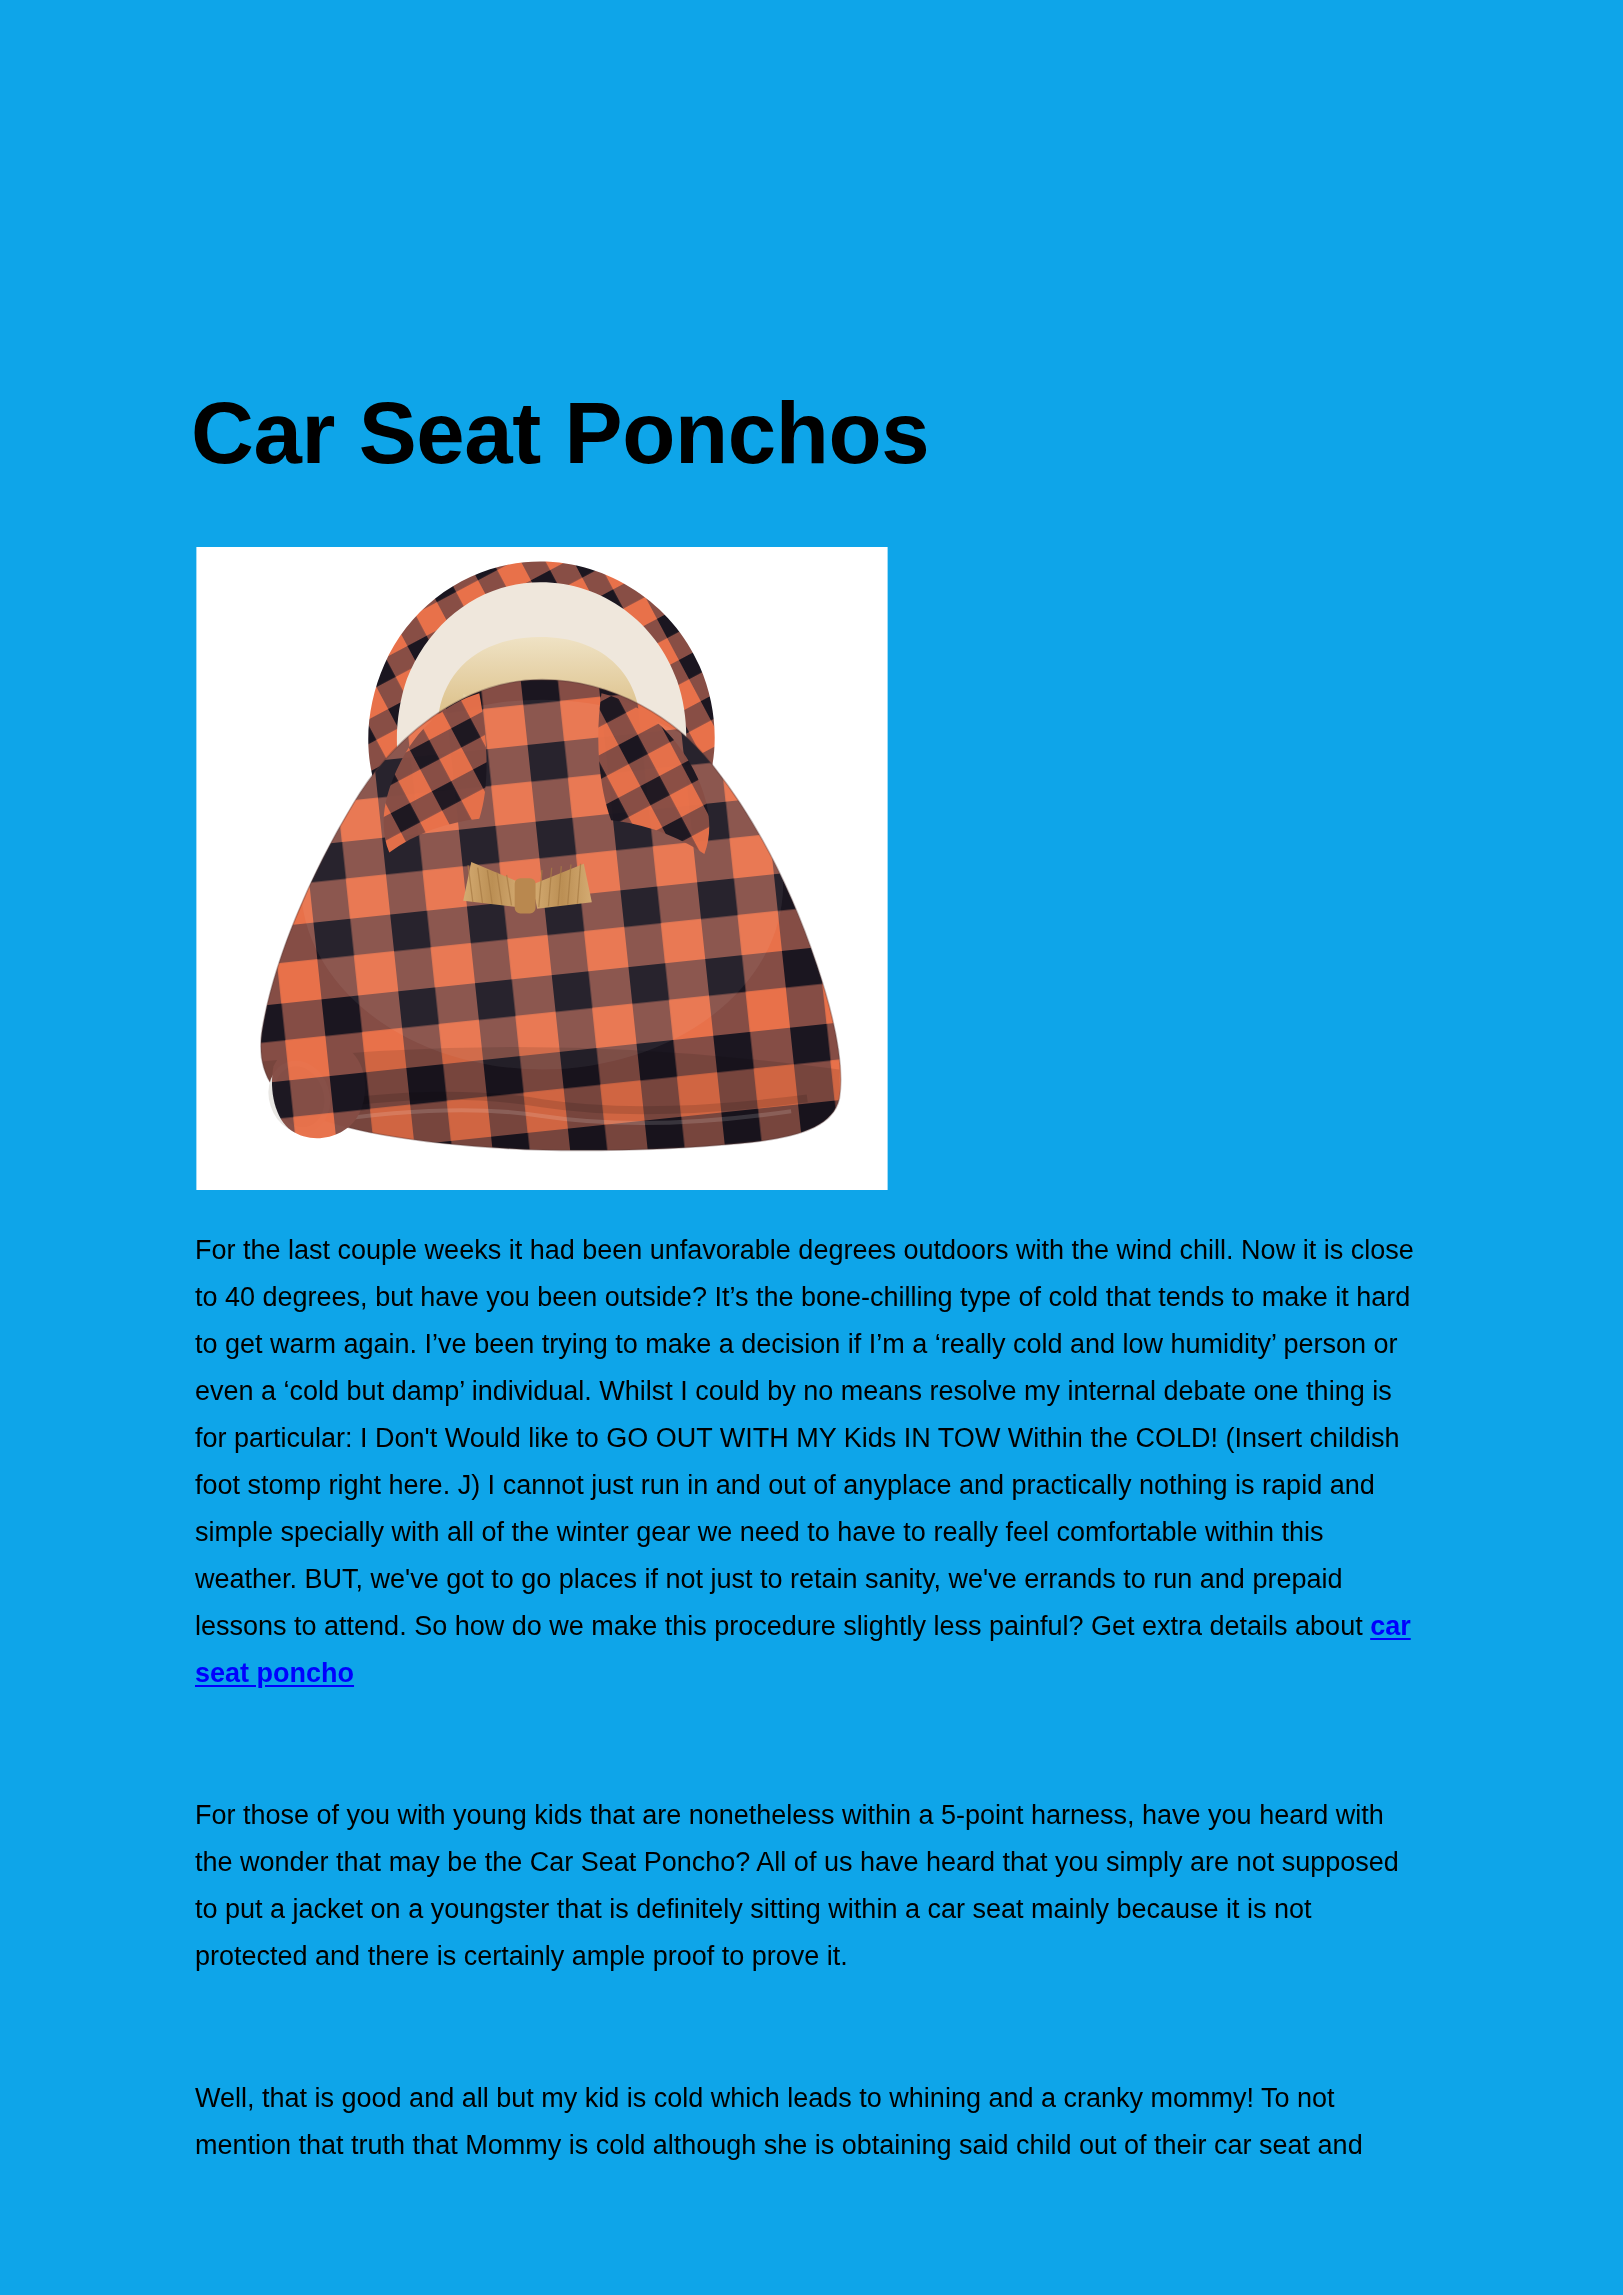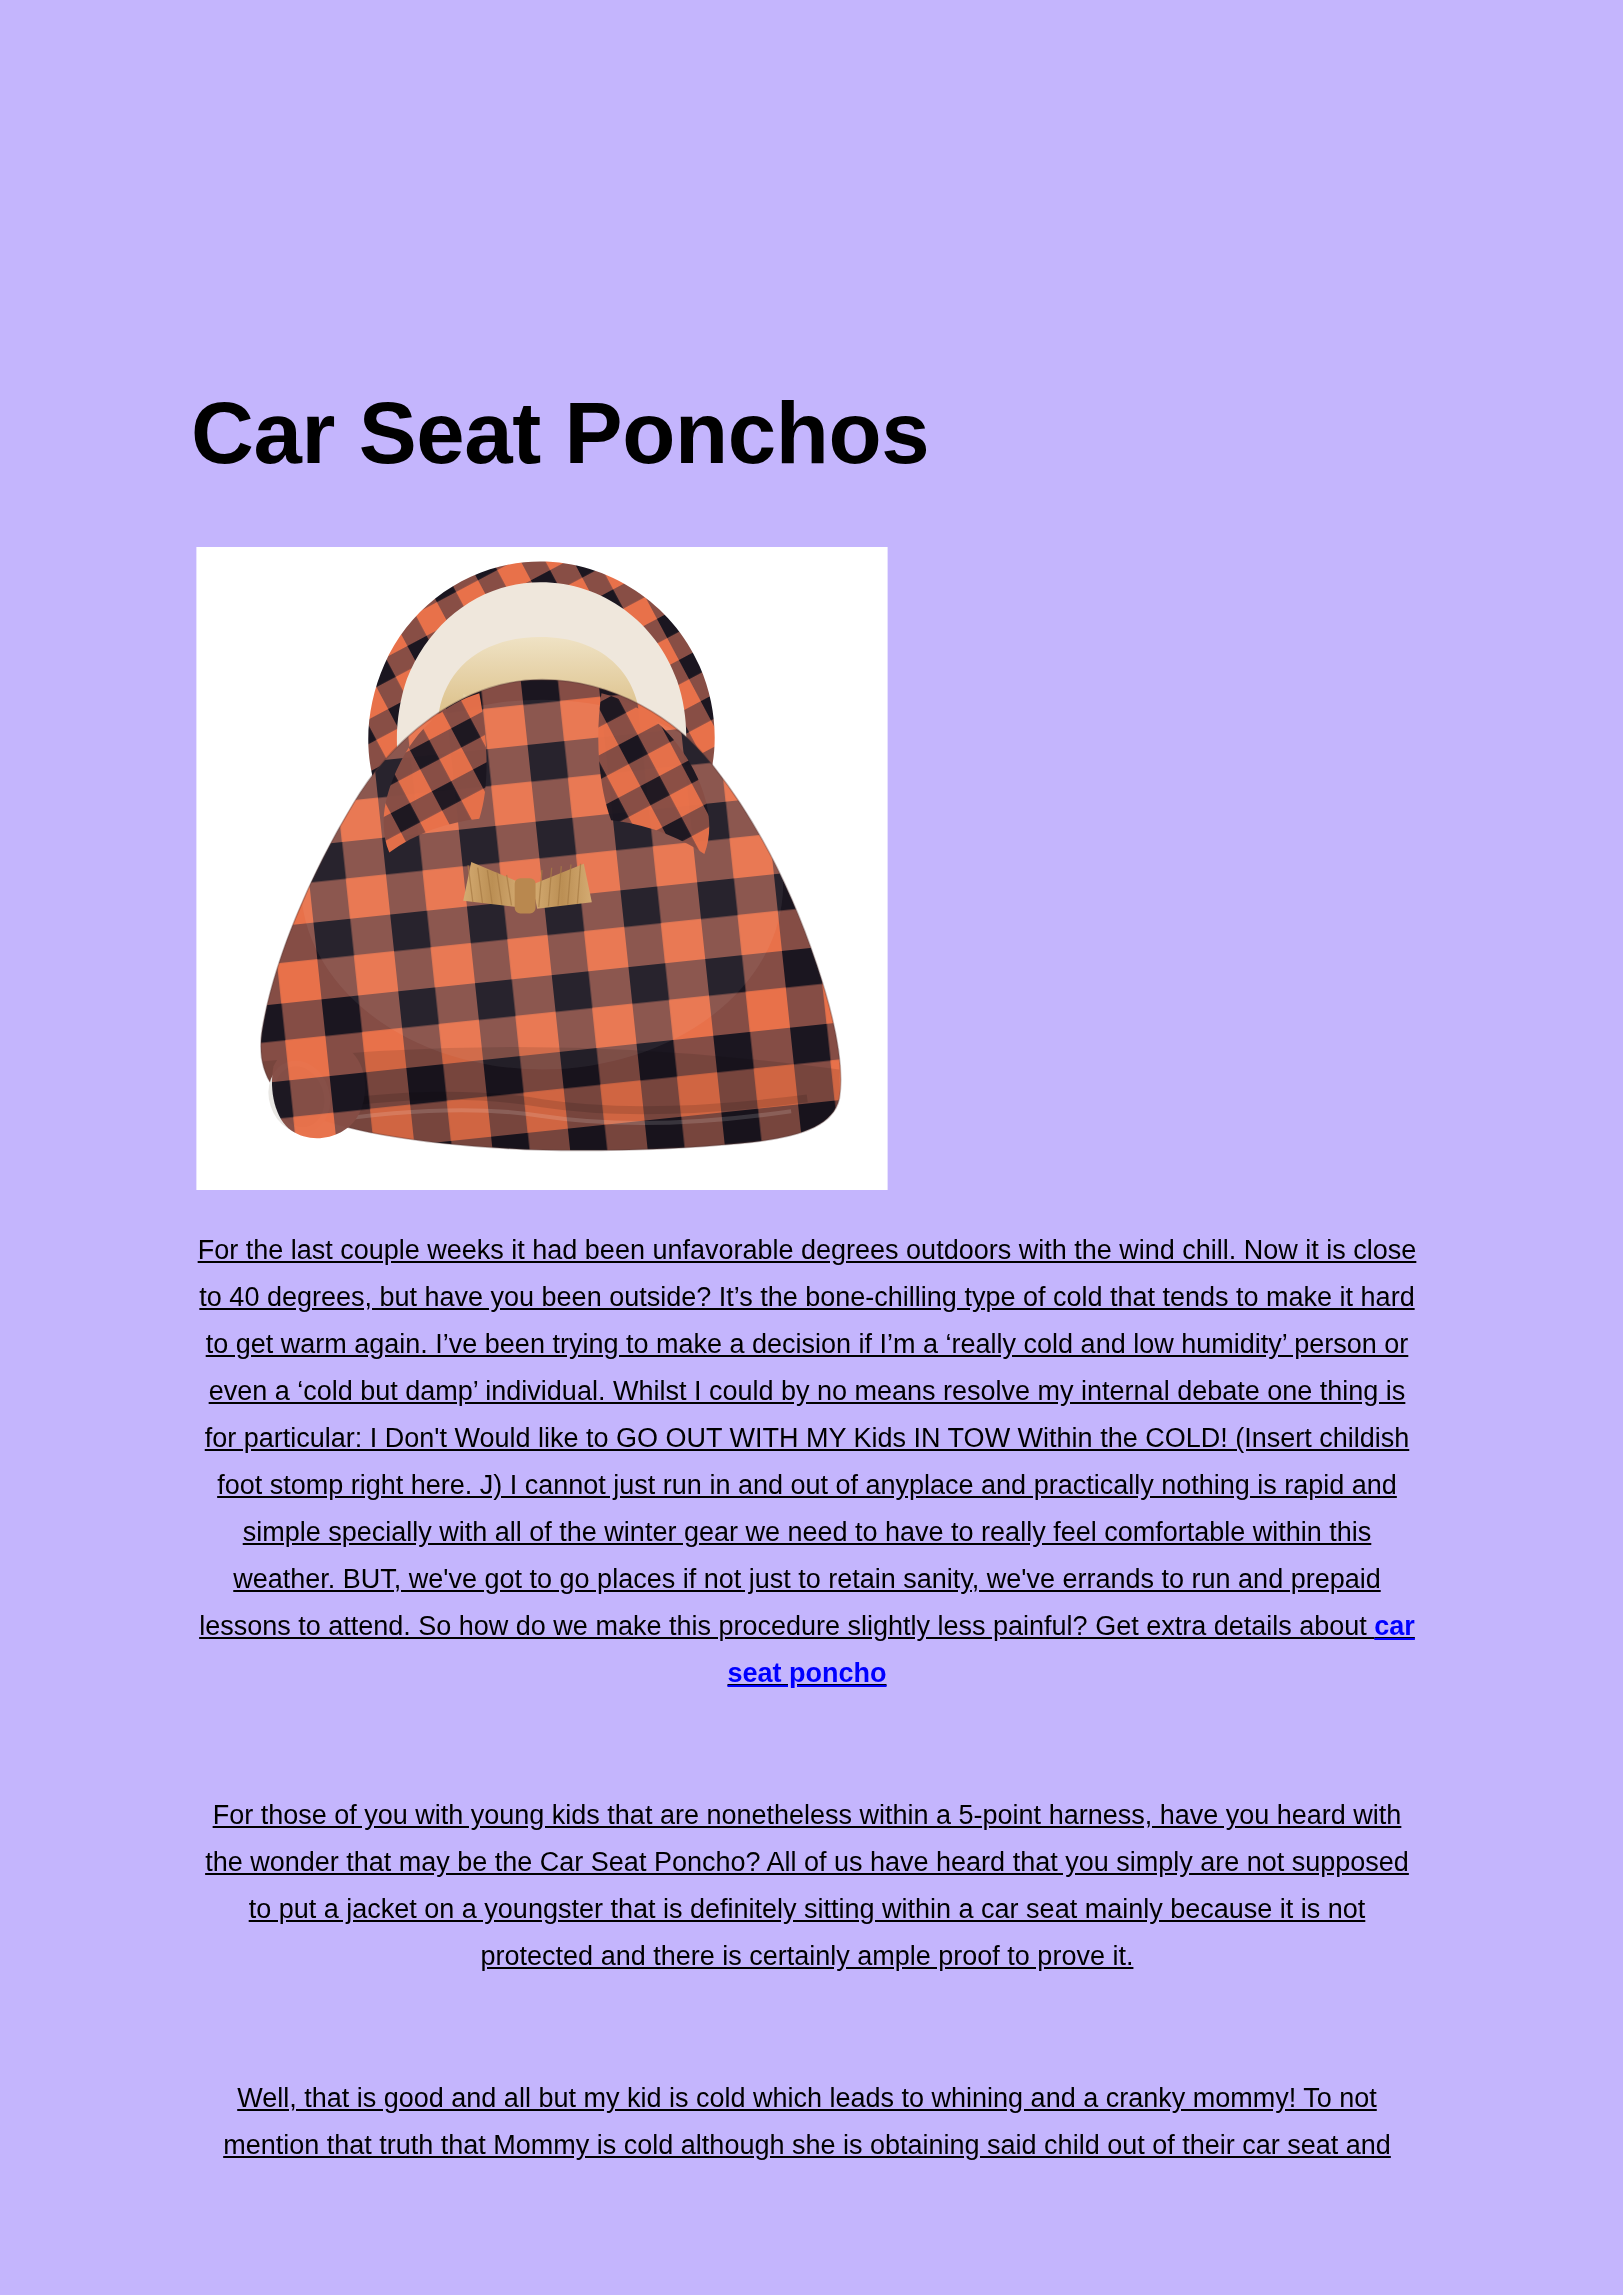--- a/index.html
+++ b/index.html
@@ -12,21 +12,21 @@
     height: 2295px;
     font-family: "Liberation Sans", sans-serif;
     color: #000000;
     overflow: hidden;
     position: relative;
   }
   .page {
     position: relative;
     width: 1623px;
     height: 2295px;
-    background: #c4b5fd;
+    background: #0ea5e9;
     box-sizing: border-box;
   }
   .doc-title {
     position: absolute;
     left: 191px;
     top: 326px;
     font-size: 87px;
     line-height: 1.12;
     font-weight: 700;
     letter-spacing: -0.4px;
@@ -50,23 +50,22 @@
     position: absolute;
     left: 195px;
     top: 1227px;
     width: 1224px;
   }
   p.para {
     margin: 0 0 0 0;
     font-size: 27px;
     line-height: 47px;
     color: #000000;
-    text-align: center;
+    text-align: left;
     font-weight: 400;
-    text-decoration: underline;
   }
   p.para + p.para {
     margin-top: 95px;
   }
   a.inline-link {
     color: #0000ff;
     font-weight: 700;
     text-decoration: underline;
     text-underline-offset: 3.2px;
   }

